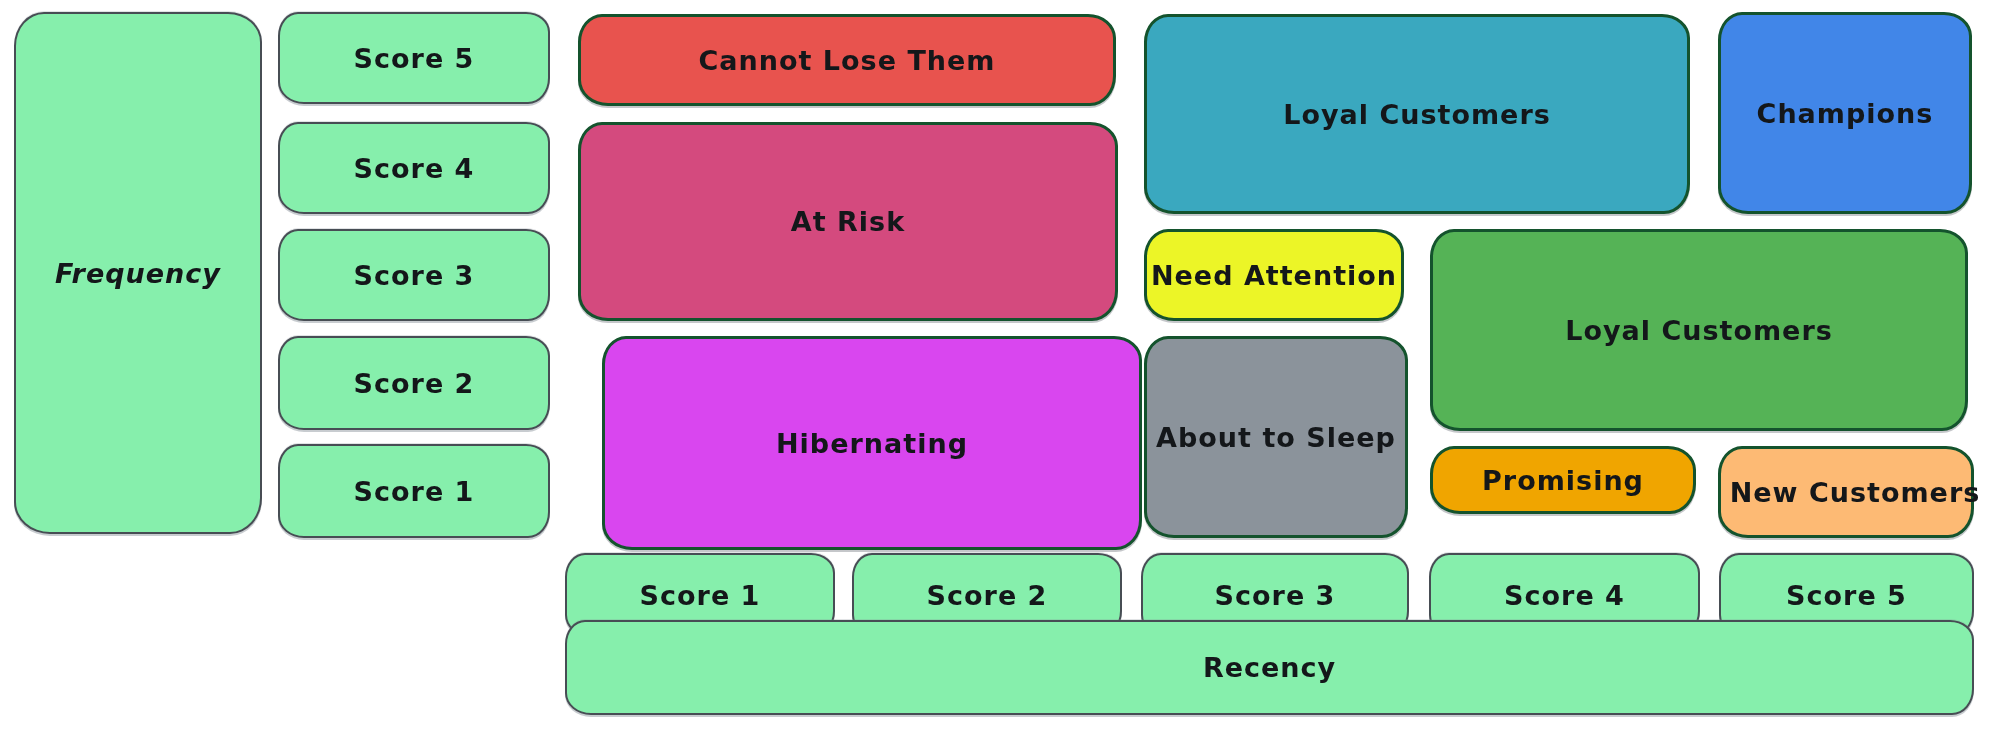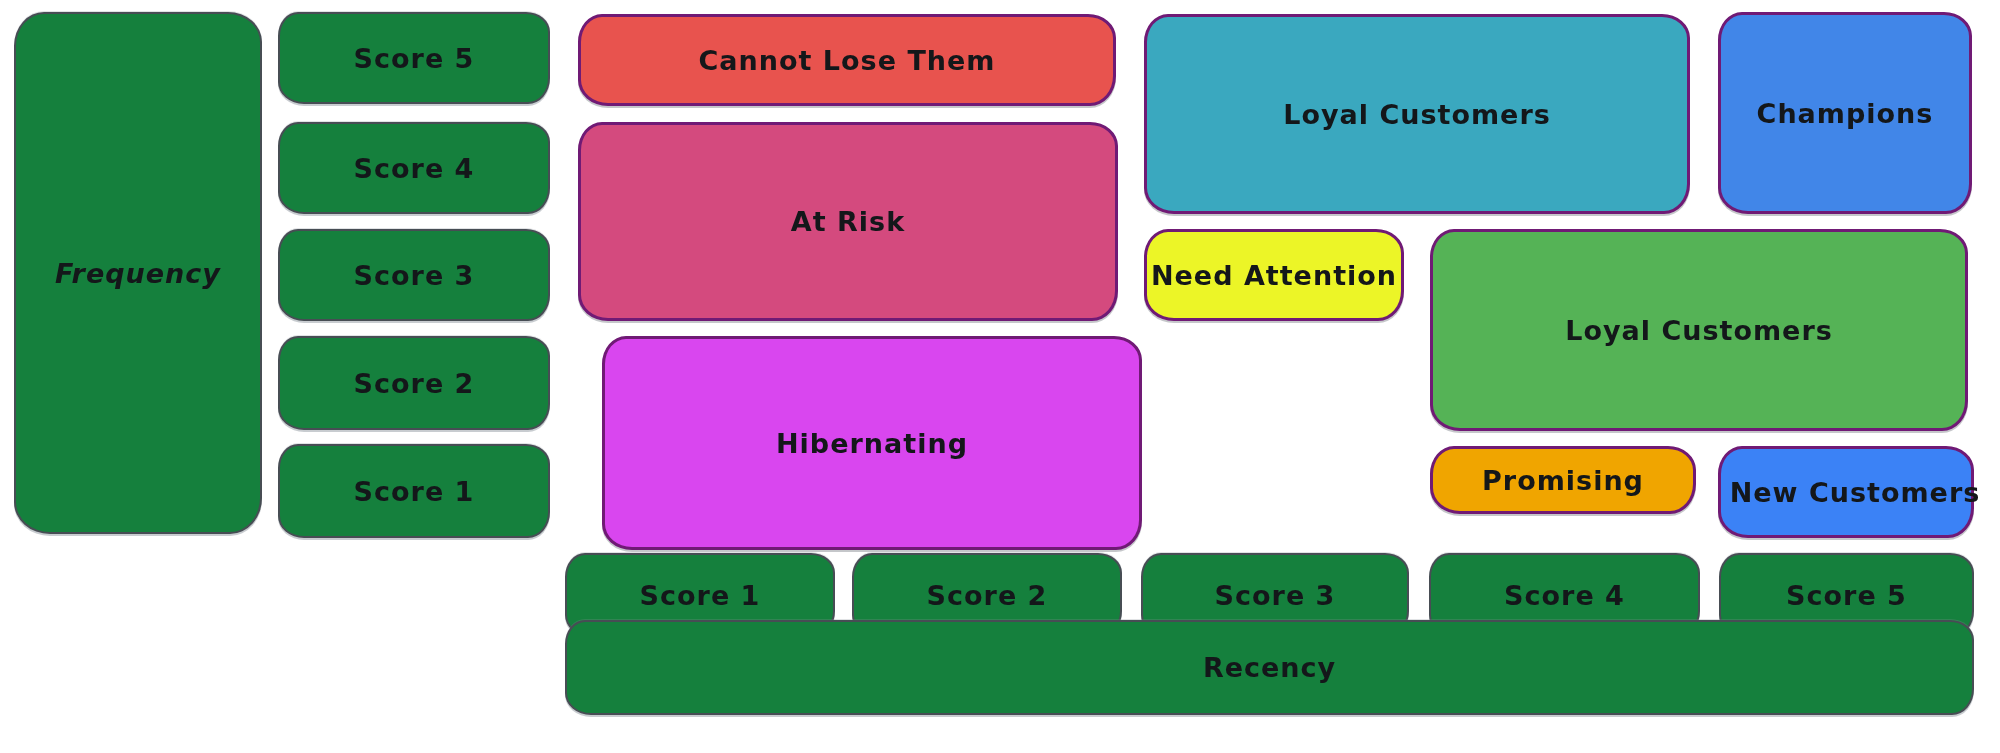--- a/index.html
+++ b/index.html
@@ -7,28 +7,28 @@
     position:relative; width:2000px; height:753px; background:#ffffff;
     font-family:"DejaVu Sans","Liberation Sans",sans-serif;
     color:#14171a; overflow:hidden;
   }
   .box {
     position:absolute; box-sizing:border-box;
     display:flex; align-items:center; justify-content:center;
     text-align:center; white-space:nowrap;
   }
   .white {
-    background:#15803d;
+    background:#86efac;
     border:2px solid #474d54;
     border-radius:20px 24px 22px 26px / 24px 20px 26px 22px;
     box-shadow:0 2px 0 rgba(134,142,150,.45), 0 -1px 0 rgba(134,142,150,.25);
     font-size:27px; font-weight:600; letter-spacing:1px;
   }
   .seg {
-    border:3px solid #701a75;
+    border:3px solid #14532d;
     border-radius:24px 28px 26px 30px / 28px 24px 30px 26px;
     box-shadow:0 2px 0 rgba(110,116,122,.4);
     font-size:27px; font-weight:600; letter-spacing:1px;
   }
   .tall-radius { border-radius:30px 34px 32px 36px / 34px 30px 36px 32px; }
   .label { pointer-events:none; }
 </style>
 </head>
 <body>
 
@@ -75,26 +75,29 @@
   </div>
 
   <div class="box seg" style="left: 1144px; top: 229px; width: 260px; height: 92px; background: rgb(236, 245, 39);">
     <span class="label">Need Attention</span>
   </div>
 
   <div class="box seg" style="left: 1430px; top: 229px; width: 538px; height: 202px; background: rgb(85, 179, 86);">
     <span class="label">Loyal Customers</span>
   </div>
 
+  <div class="box seg" style="left: 1144px; top: 336px; width: 264px; height: 202px; background: rgb(139, 147, 155);">
+    <span class="label">About to Sleep</span>
+  </div>
 
   <div class="box seg" style="left: 1430px; top: 446px; width: 266px; height: 68px; background: rgb(240, 165, 0);">
     <span class="label">Promising</span>
   </div>
 
-  <div class="box seg" style="left: 1718px; top: 446px; width: 256px; height: 92px; background: #3b82f6; padding-left: 18px;">
+  <div class="box seg" style="left: 1718px; top: 446px; width: 256px; height: 92px; background: #fdba74; padding-left: 18px;">
     <span class="label">New Customers</span>
   </div>
 
   <div class="box white" style="left:565px; top:553px; width:270px; height:84px;">
     <span class="label">Score 1</span>
   </div>
   <div class="box white" style="left:852px; top:553px; width:270px; height:84px;">
     <span class="label">Score 2</span>
   </div>
   <div class="box white" style="left:1141px; top:553px; width:268px; height:84px;">

